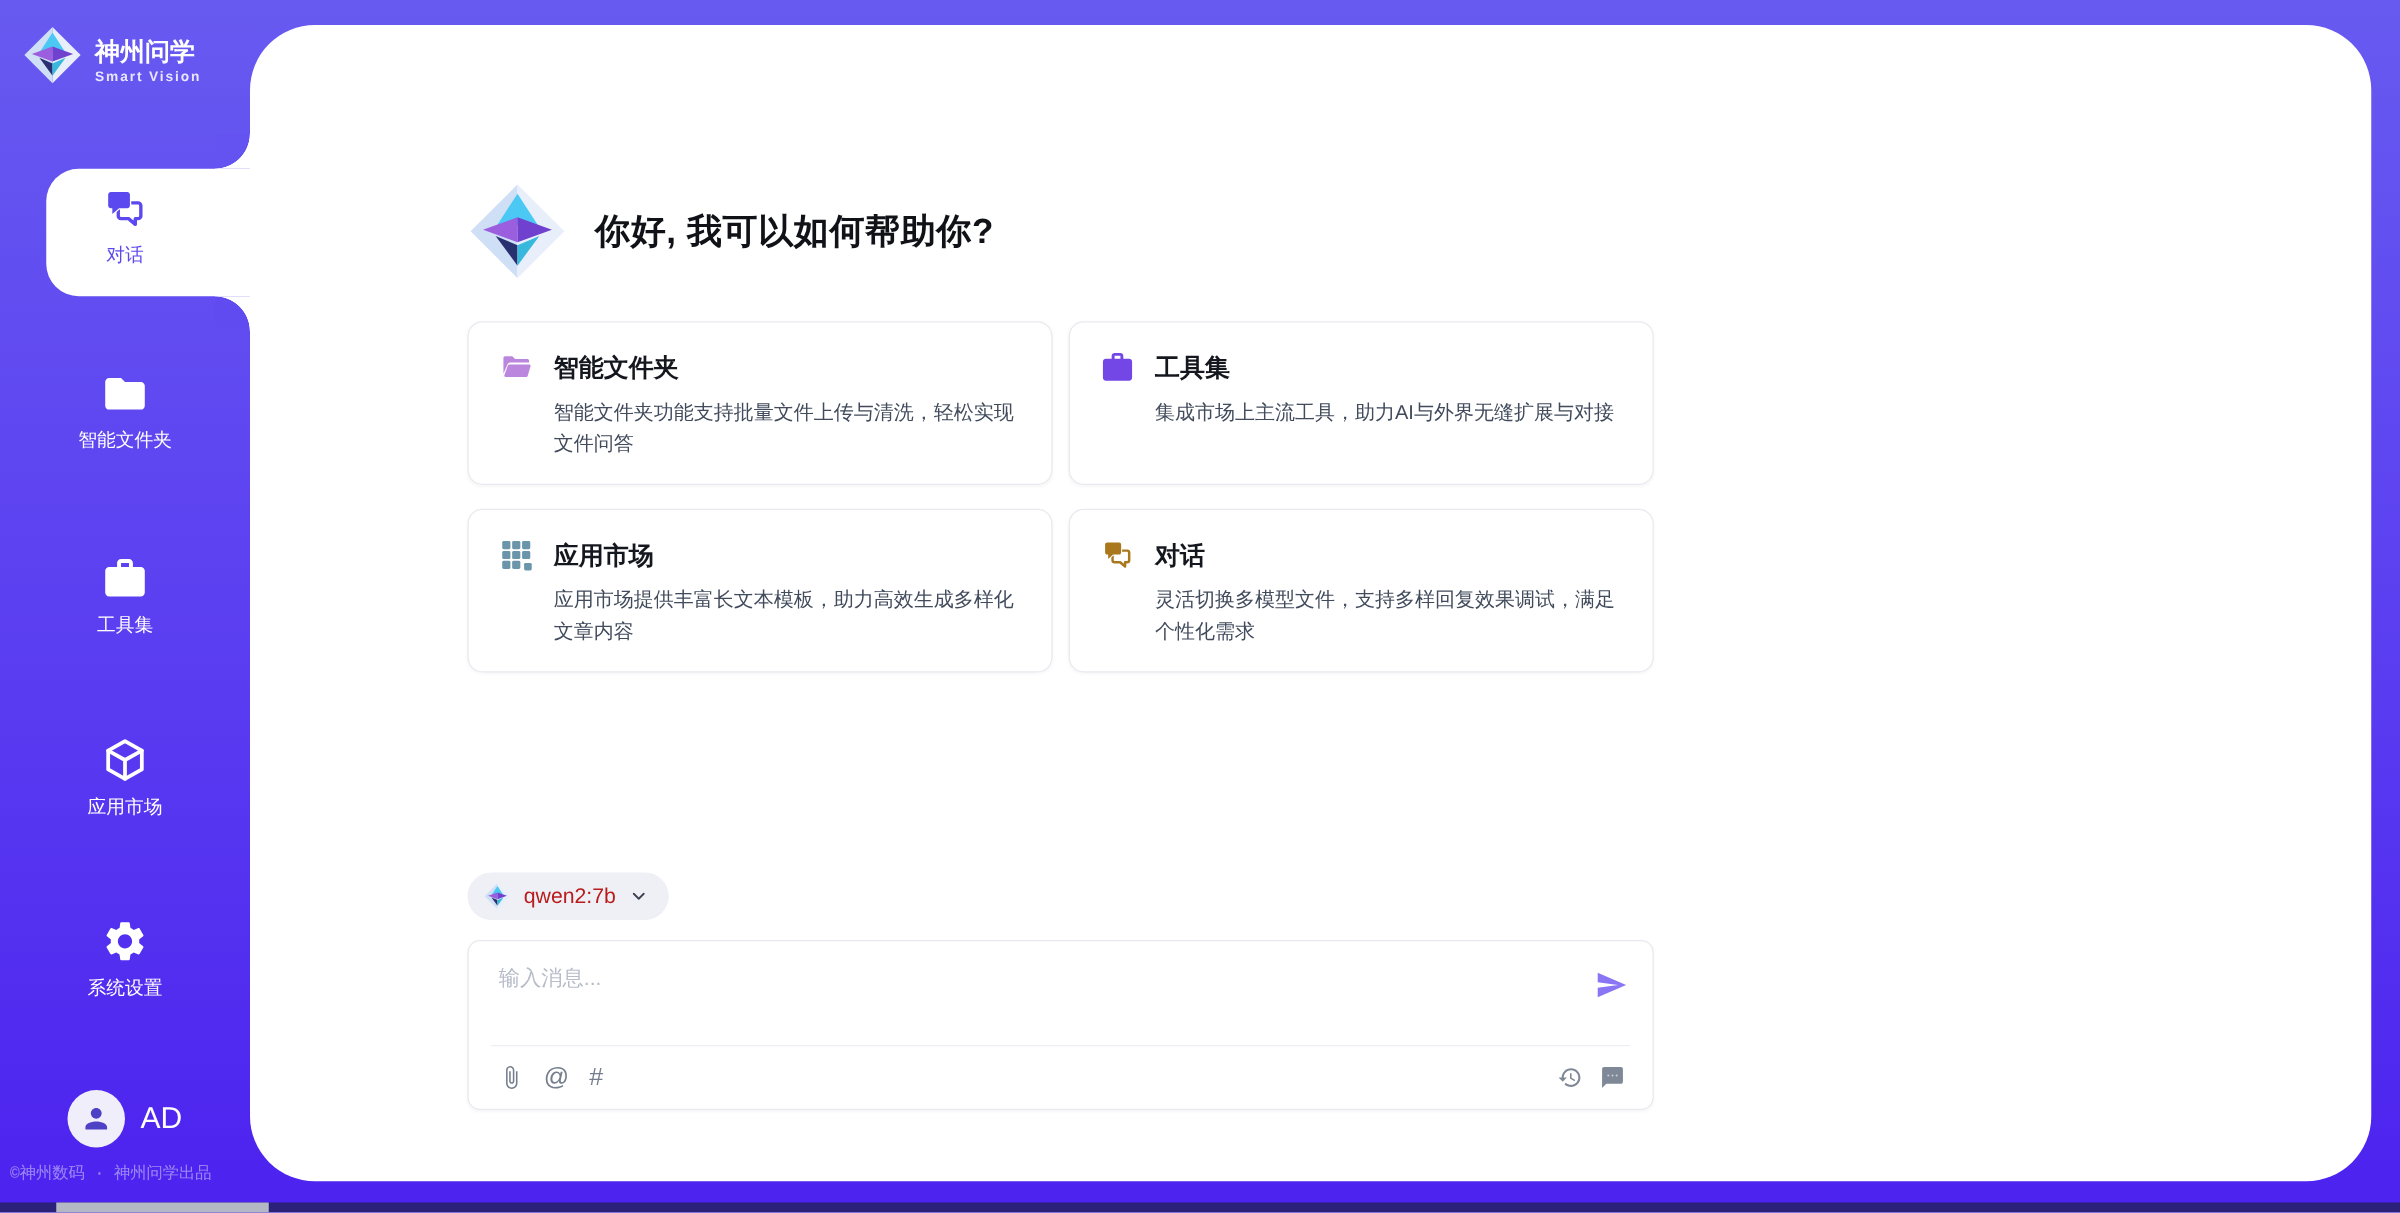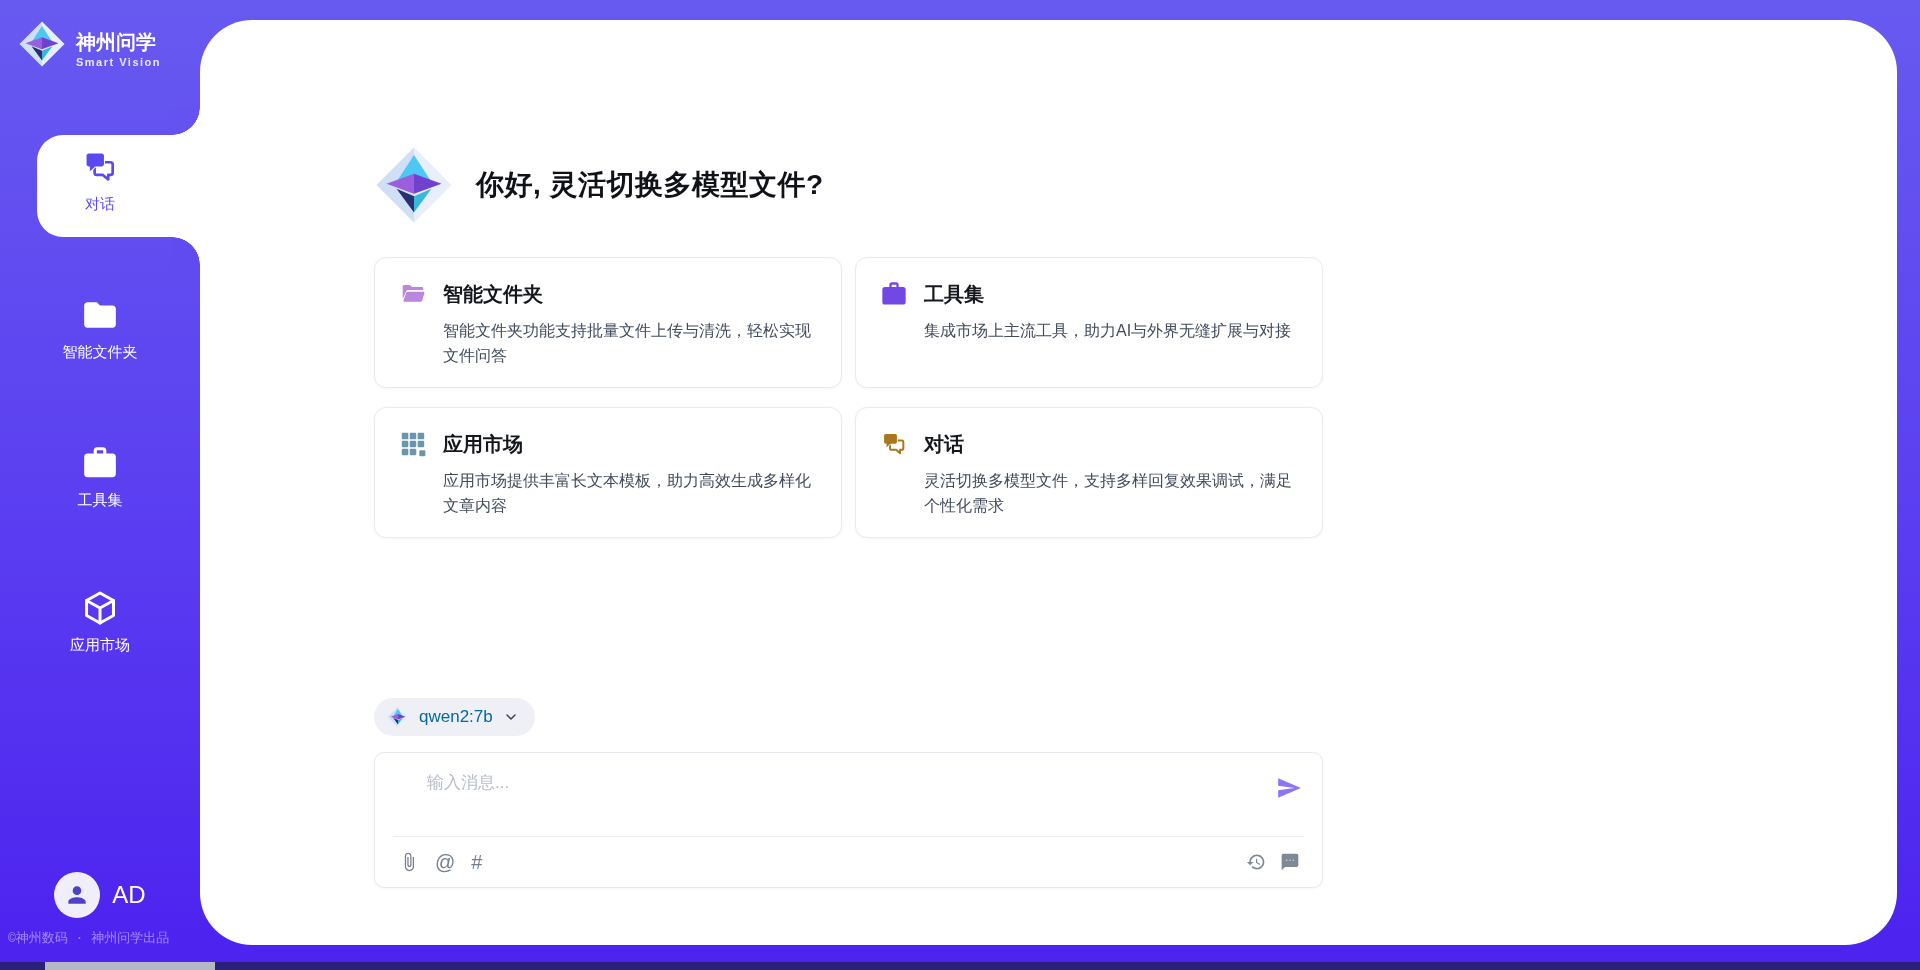--- a/index.html
+++ b/index.html
@@ -41,26 +41,26 @@
   .cards{position:absolute;top:257px;left:374px;width:949px;display:grid;grid-template-columns:1fr 1fr;column-gap:13px;row-gap:19px;}
   .card{height:131px;box-sizing:border-box;background:#fff;border:1px solid #e8eaef;border-radius:12px;
     padding:22px 24px;box-shadow:0 1px 3px rgba(16,24,40,.04);cursor:pointer;}
   .card-head{display:flex;align-items:center;gap:16px;}
   .card-head svg{width:28px;height:28px;flex:0 0 auto;}
   .card-title{font-size:20px;font-weight:bold;color:#14171d;}
   .card-desc{margin:11px 0 0 44px;font-size:16px;color:#414b5c;line-height:1.55;}
   .model-pill{position:absolute;top:698px;left:374px;height:38px;display:inline-flex;align-items:center;gap:10px;
     padding:0 16px 0 13px;background:#eef0f5;border-radius:19px;cursor:pointer;}
   .model-pill .gem{width:22px;height:22px;}
-  .model-name{font-size:17px;color:#0369a1;}
+  .model-name{font-size:17px;color:#b91c1c;}
   .chev{width:16px;height:16px;color:#3c4250;}
   .composer{position:absolute;top:752px;left:374px;width:949px;height:136px;box-sizing:border-box;
     background:#fff;border:1px solid #e7e9ee;border-radius:10px;box-shadow:0 1px 3px rgba(16,24,40,.04);}
   .composer textarea{position:absolute;left:22px;top:16px;width:860px;height:58px;border:none;outline:none;resize:none;
-    font-size:17px;font-family:inherit;color:#333;background:transparent;margin-left:28px;}
+    font-size:17px;font-family:inherit;color:#333;background:transparent;}
   .composer textarea::placeholder{color:#b6bcc8;}
   .send-btn{position:absolute;right:20px;top:22px;width:26px;height:26px;color:#8a76f4;cursor:pointer;background:none;border:none;padding:0;}
   .send-btn svg{width:26px;height:26px;}
   .composer-foot{position:absolute;left:18px;right:18px;bottom:0;height:50px;border-top:1px solid #eceef2;
     display:flex;align-items:center;}
   .foot-left{display:flex;align-items:center;gap:16px;padding-left:6px;}
   .icon-btn{background:none;border:none;padding:0;cursor:pointer;color:#747e8d;display:flex;align-items:center;}
   .icon-btn svg{width:20px;height:20px;}
   .glyph{font-size:20px;line-height:1;color:#747e8d;font-family:inherit;}
   .foot-right{margin-left:auto;display:flex;align-items:center;gap:14px;padding-right:4px;}
@@ -175,38 +175,44 @@
         <use href="#i-briefcase"></use>
       </svg>
     <span class="nav-label">工具集</span>
   </div>
   <div class="nav-item" style="top:589px">
     <svg>
         <use href="#i-cube"></use>
       </svg>
     <span class="nav-label">应用市场</span>
   </div>
+  <div class="nav-item" style="top:734px">
+    <svg>
+        <use href="#i-gear"></use>
+      </svg>
+    <span class="nav-label">系统设置</span>
+  </div>
 
   <div class="user-row">
     <div class="avatar">
       <svg>
           <use href="#i-person"></use>
         </svg>
     </div>
     <span class="user-name">AD</span>
   </div>
 
   <div class="side-footer">©神州数码 · 神州问学出品</div>
 </div>
 
 <div class="greeting">
   <svg class="gem">
       <use href="#gem"></use>
     </svg>
-  <div class="greeting-text">你好, 灵活切换多模型文件?</div>
+  <div class="greeting-text">你好, 我可以如何帮助你?</div>
 </div>
 
 <div class="cards">
   <div class="card">
     <div class="card-head">
       <svg style="color: rgb(187, 134, 222);">
           <use href="#i-folder-open"></use>
         </svg>
       <span class="card-title">智能文件夹</span>
     </div>

